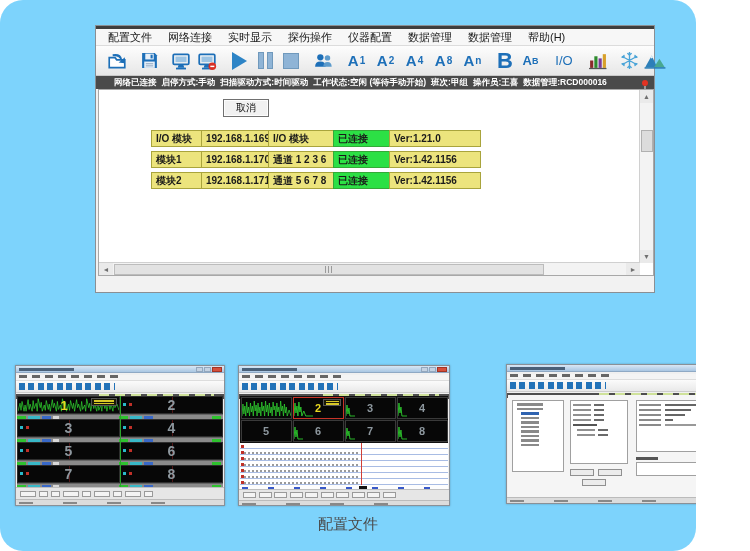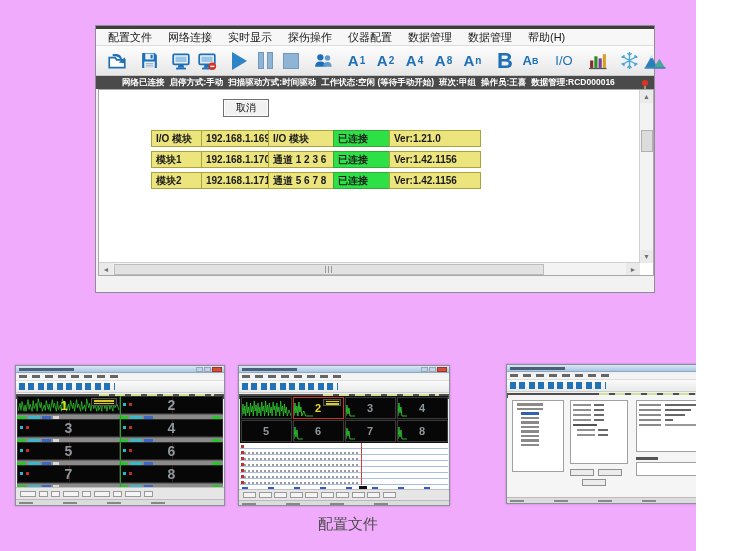--- a/index.html
+++ b/index.html
@@ -1,18 +1,18 @@
 <!DOCTYPE html>
 <html><head>
 <meta charset="utf-8">
 <style>
   * { margin:0; padding:0; box-sizing:border-box; }
   html,body { background:#fff; }
   body { font-family:"Liberation Sans","DejaVu Sans",sans-serif; }
-  .page { position:relative; width:696px; height:551px; background:#f0abfc; overflow:hidden; }
+  .page { position:relative; width:696px; height:551px; background:#7dd3fc; overflow:hidden;border-radius:23px; }
   .abs { position:absolute; }
 
   
   .mw { left:95px; top:25px; width:560px; height:268px; border:1px solid #8a8f94; background:#f2f2f2; }
   .mw-top { left:0; top:0; width:100%; height:3px; background:#3e3e3e; }
   .mw-menu { left:0; top:3px; width:100%; height:17px; background:#f7f7f7; border-bottom:1px solid #dcdcdc; display:flex; align-items:center; padding-left:4px; }
   .mw-menu-item { font-size:11px; color:#1a1a1a; padding:1px 8px; cursor:default; }
   .mw-toolbar { left:0; top:20px; width:100%; height:30px; background:linear-gradient(#fdfdfd,#e7e7e7); border-bottom:1px solid #c9c9c9; display:flex; align-items:center; padding-left:2px; }
   .tb-handle { width:4px; height:22px; margin:0 3px; background:repeating-linear-gradient(#b8b8b8 0 2px,transparent 2px 4px); }
   .tbtn { display:flex; align-items:center; justify-content:center; height:26px; min-width:26px; padding:0 2px; }
@@ -21,21 +21,21 @@
   .play-shape { width:0; height:0; border-left:15px solid #2d84c6; border-top:9px solid transparent; border-bottom:9px solid transparent; }
   .pause-shape { display:flex; gap:3px; }
   .pause-shape i { width:6px; height:17px; background:#8fb4d6; border:1px solid #7099bc; }
   .stop-shape { width:16px; height:16px; background:#8fb4d6; border:1px solid #7099bc; }
   .chbtn { font-weight:bold; color:#1d6fb8; font-size:15px; min-width:29px; }
   .chbtn sup { font-size:10px; font-weight:bold; margin-left:1px; }
   .b-btn { font-weight:bold; color:#1d6fb8; font-size:22px; min-width:24px; }
   .ab-btn { font-weight:bold; color:#1d6fb8; font-size:13px; min-width:27px; }
   .ab-btn sub { font-size:9px; }
   .io-btn { font-weight:normal; color:#1d6fb8; font-size:13px; min-width:28px; }
-  .mw-strip { left:0; top:50px; width:100%; height:13px; background:#4a4a4a; display:flex; align-items:center; padding-left:26px; overflow:hidden; }
+  .mw-strip { left:0; top:50px; width:100%; height:13px; background:#4a4a4a; display:flex; align-items:center; padding-left:18px; overflow:hidden; }
   .ds-items { display:flex; white-space:nowrap; }
   .ds-item { color:#fff; font-size:8.5px; font-weight:bold; margin-right:5px; }
   .strip-pin { position:absolute; right:5px; top:1px; }
 
   .mw-content { left:2px; top:63px; width:556px; height:187px; background:#fff; border:1px solid #a8a8a8; }
   .cancel-btn { left:124px; top:9px; width:46px; height:18px; background:#f1f1f1; border:1px solid #707070; box-shadow:inset 0 0 0 1px #fdfdfd; font-size:10px; color:#111; display:flex; align-items:center; justify-content:center; }
   .mod-table { left:52px; top:40px; }
   .mod-row { display:flex; margin-bottom:4px; }
   .mod-cell { height:17px; background:#ece47d; border:1px solid #a9a43c; margin-right:-1px; font-size:10px; font-weight:bold; color:#1a1a1a; display:flex; align-items:center; padding-left:4px; white-space:nowrap; overflow:hidden; }
   .c1{width:51px} .c2{width:68px} .c3{width:66px} .c4{width:57px} .c5{width:92px}

